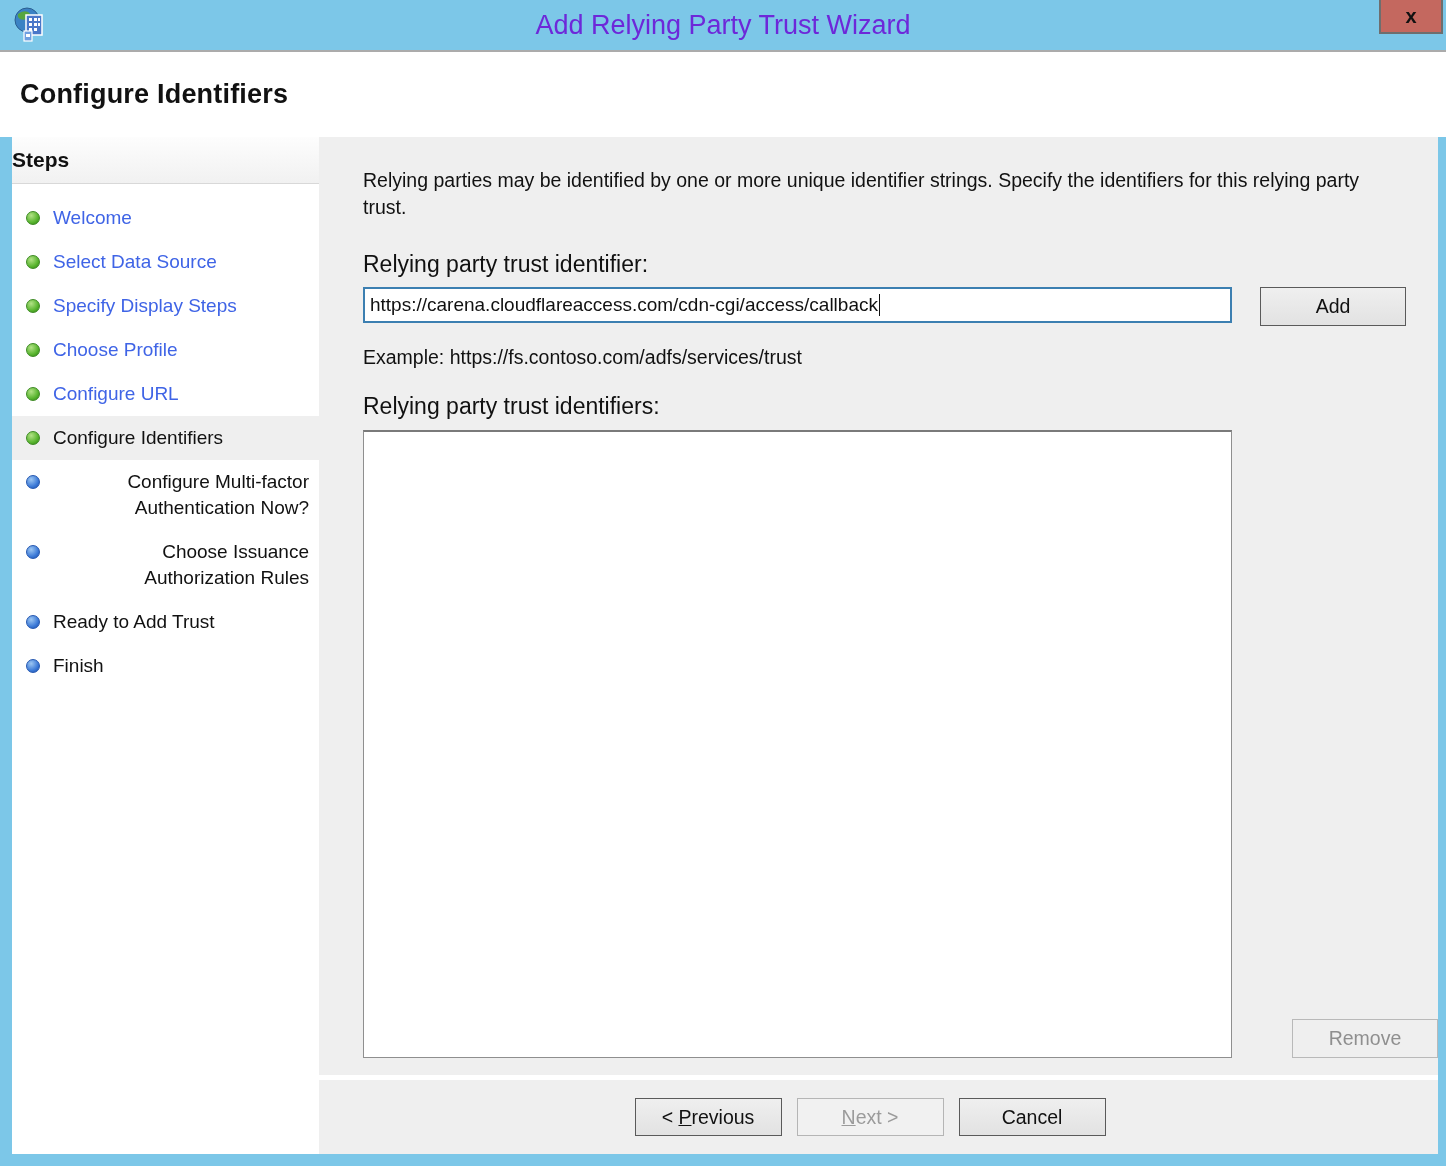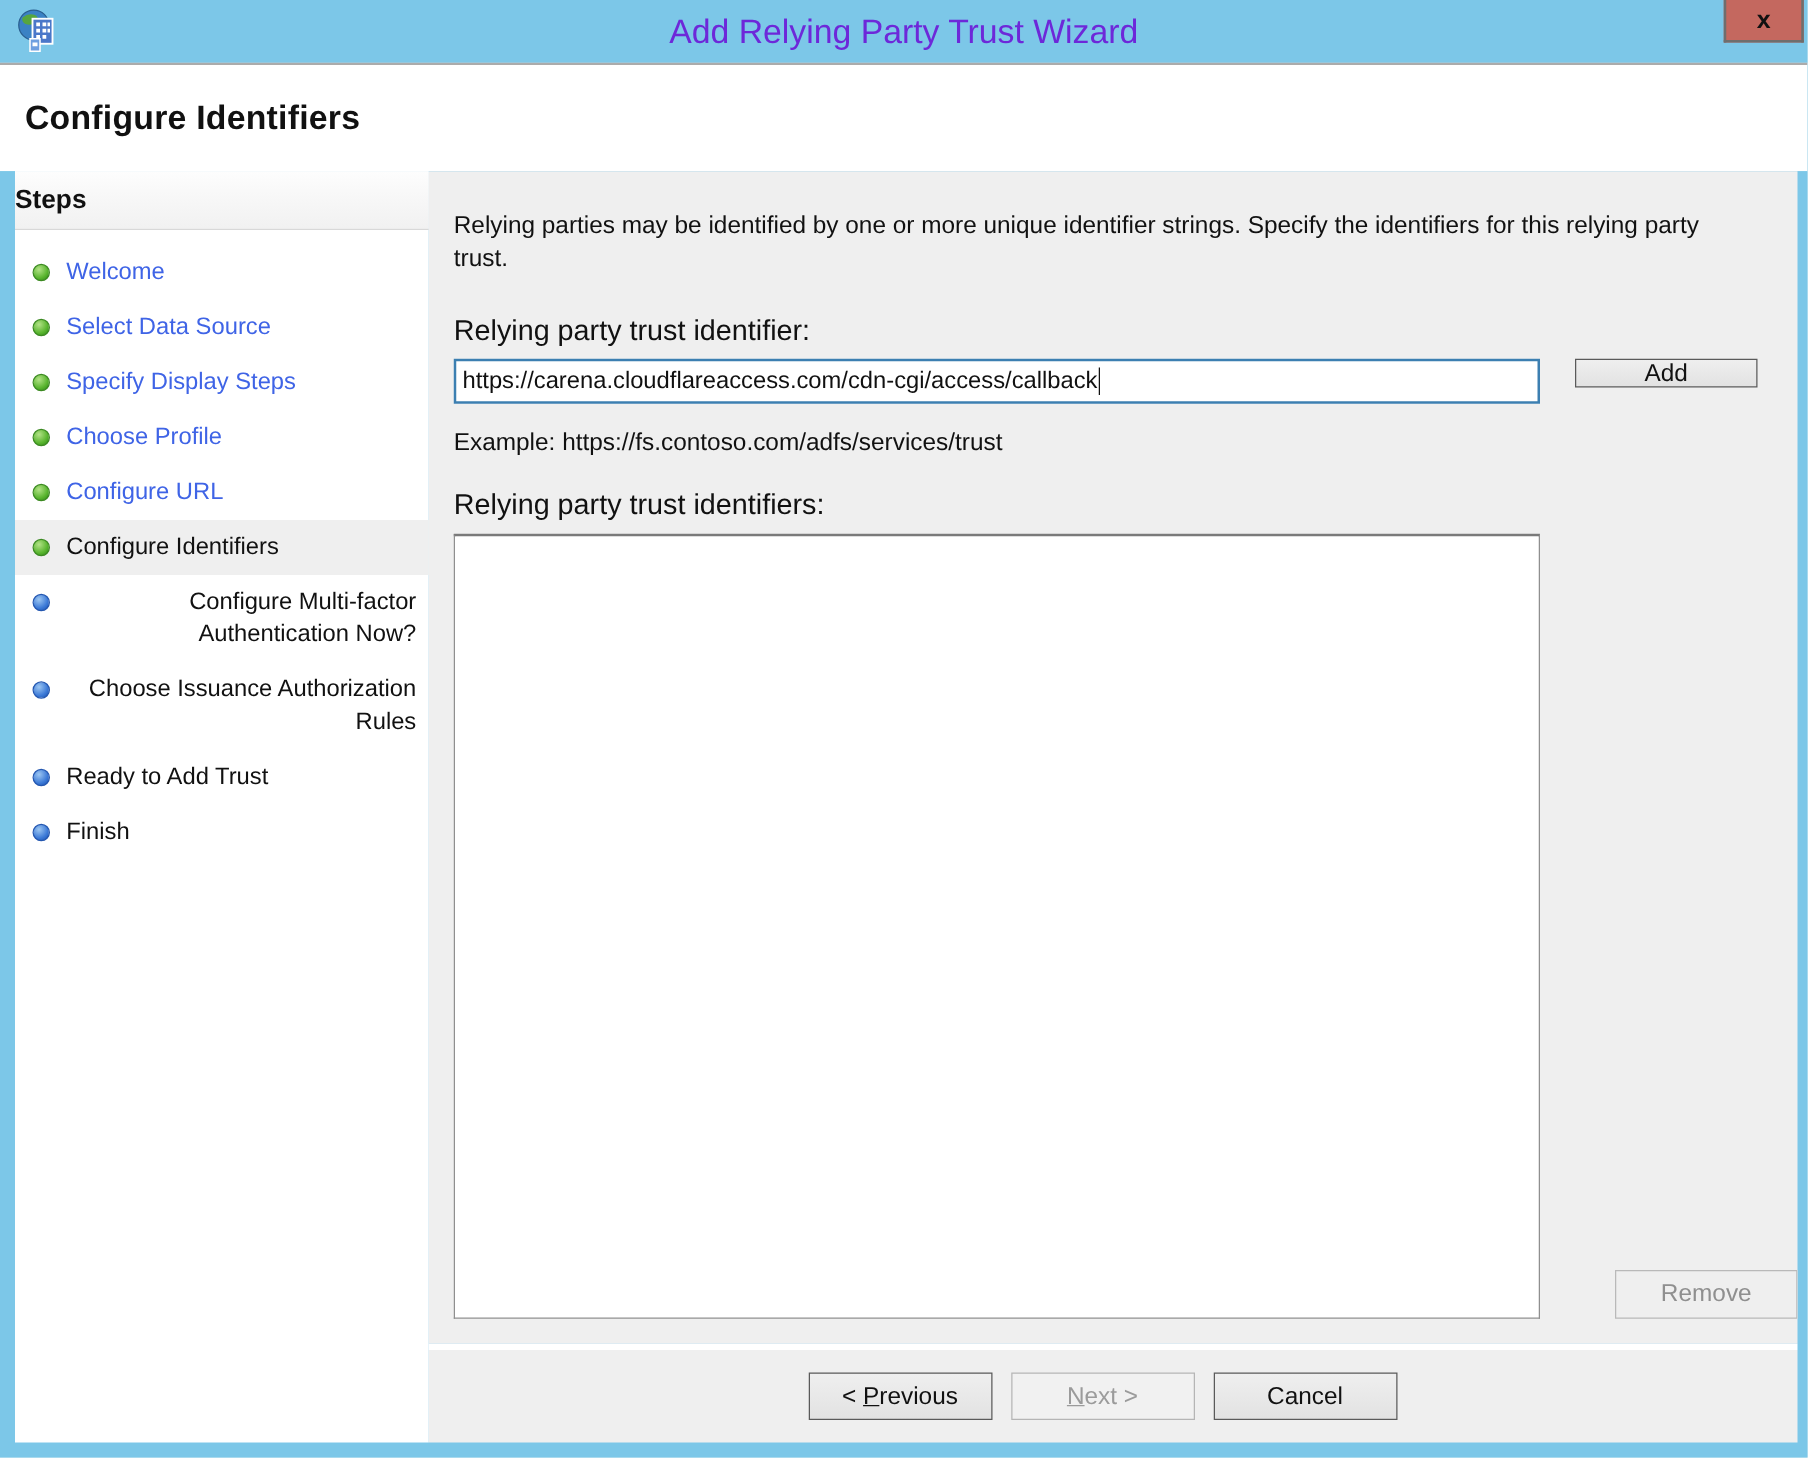--- a/index.html
+++ b/index.html
@@ -91,21 +91,21 @@
   .step-item.current { background: #efefef; }
   .step-item.current .step-label { color: #111; }
   .step-item.pending .step-label { color: #111; }
   .main-col {
     flex: 1; margin-right: 8px;
     display: flex; flex-direction: column;
   }
   .main-content {
     height: 938px;
     background: #efefef;
-    padding: 30px 0 0 20px;
+    padding: 30px 0 0 44px;
     overflow: hidden;
   }
   .intro {
     width: 1025px;
     font-size: 19.5px; line-height: 27px; color: #111;
   }
   .field-label { font-size: 23px; color: #111; margin-top: 30px; }
   .input-row { display: flex; align-items: flex-start; margin-top: 9px; }
   .text-input {
     width: 869px; height: 36px;
@@ -118,21 +118,21 @@
     cursor: text;
   }
   .caret { display:inline-block; width: 1.5px; height: 22px; background: #111; margin-left: 1px; }
   .btn {
     font-family: "Liberation Sans", sans-serif;
     font-size: 19.5px; color: #111;
     background: linear-gradient(#efefef, #e2e2e2);
     border: 1px solid #5a5a5a;
     cursor: pointer;
   }
-  .add-btn { width: 146px; height: 23px; margin-left: 28px; }
+  .add-btn { width: 146px; height: 39px; margin-left: 28px; }
   .example { font-size: 19.5px; color: #111; margin-top: 20px; }
   .listbox-row { display: flex; align-items: flex-end; margin-top: 10px; gap: 32px; }
   .listbox {
     width: 869px; height: 628px;
     background: #ffffff;
     border: 1px solid #8f8f8f;
     border-top: 2px solid #7a7a7a;
   }
   .remove-btn {
     width: 146px; height: 39px; margin-left: 28px;

